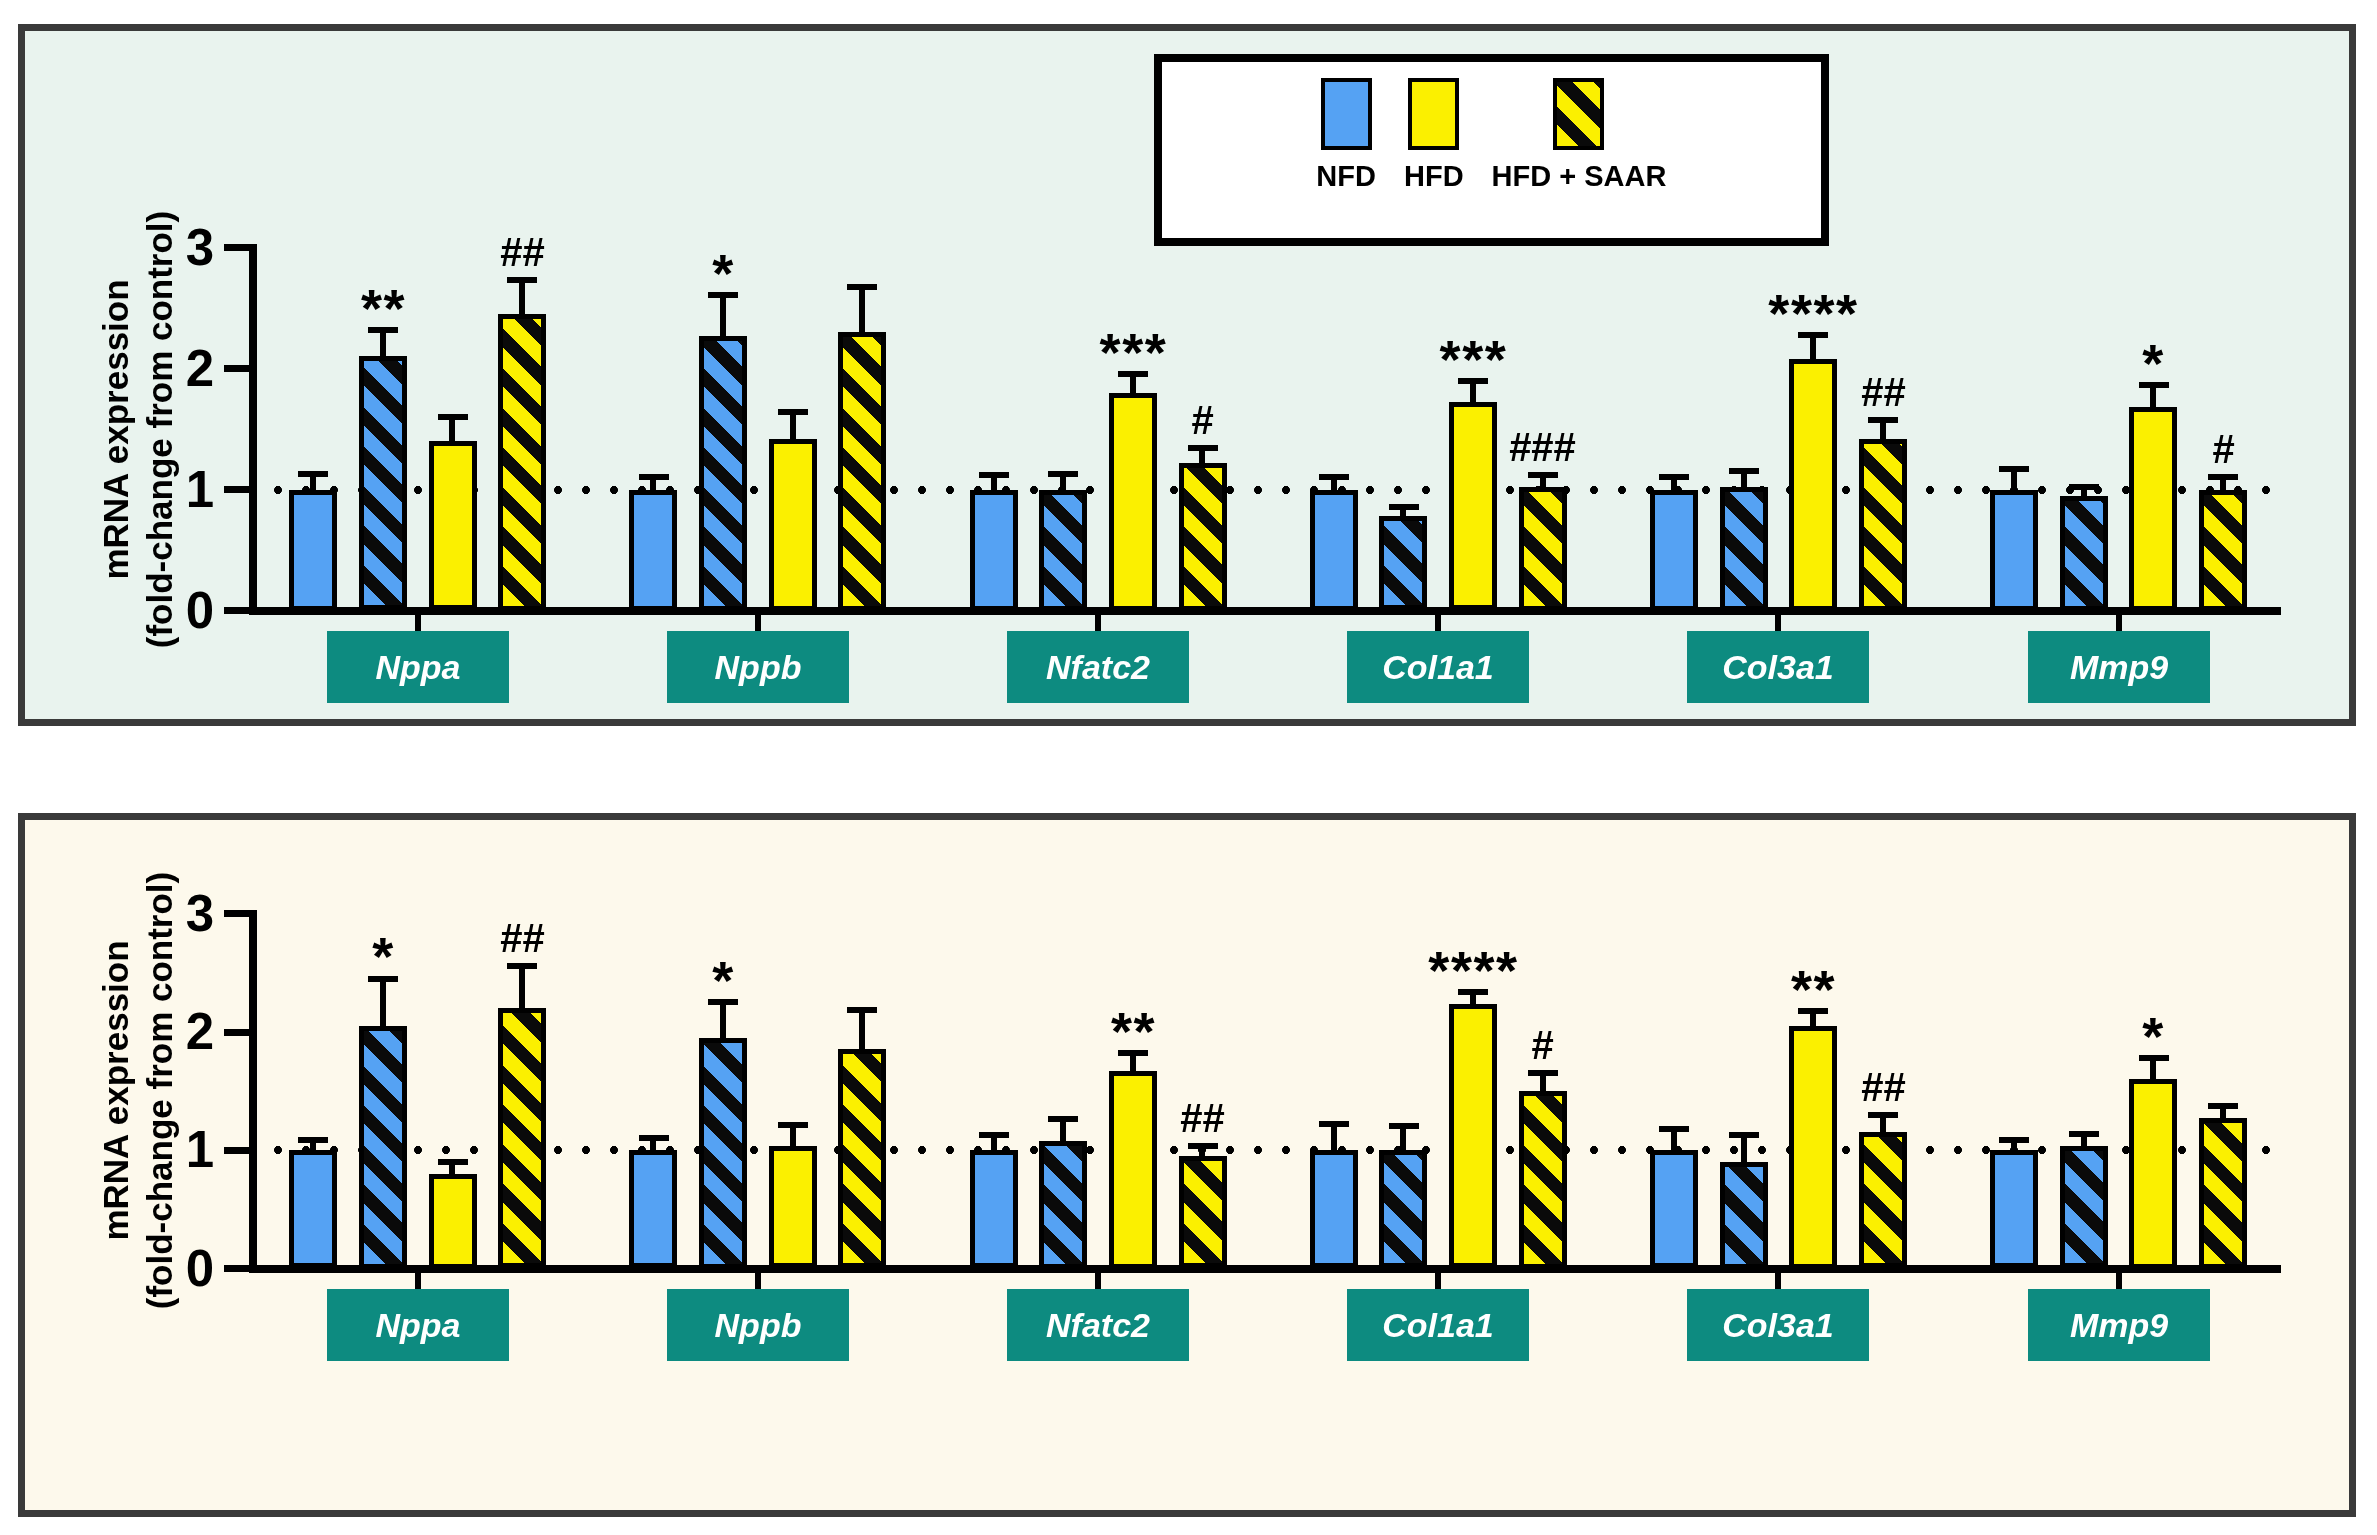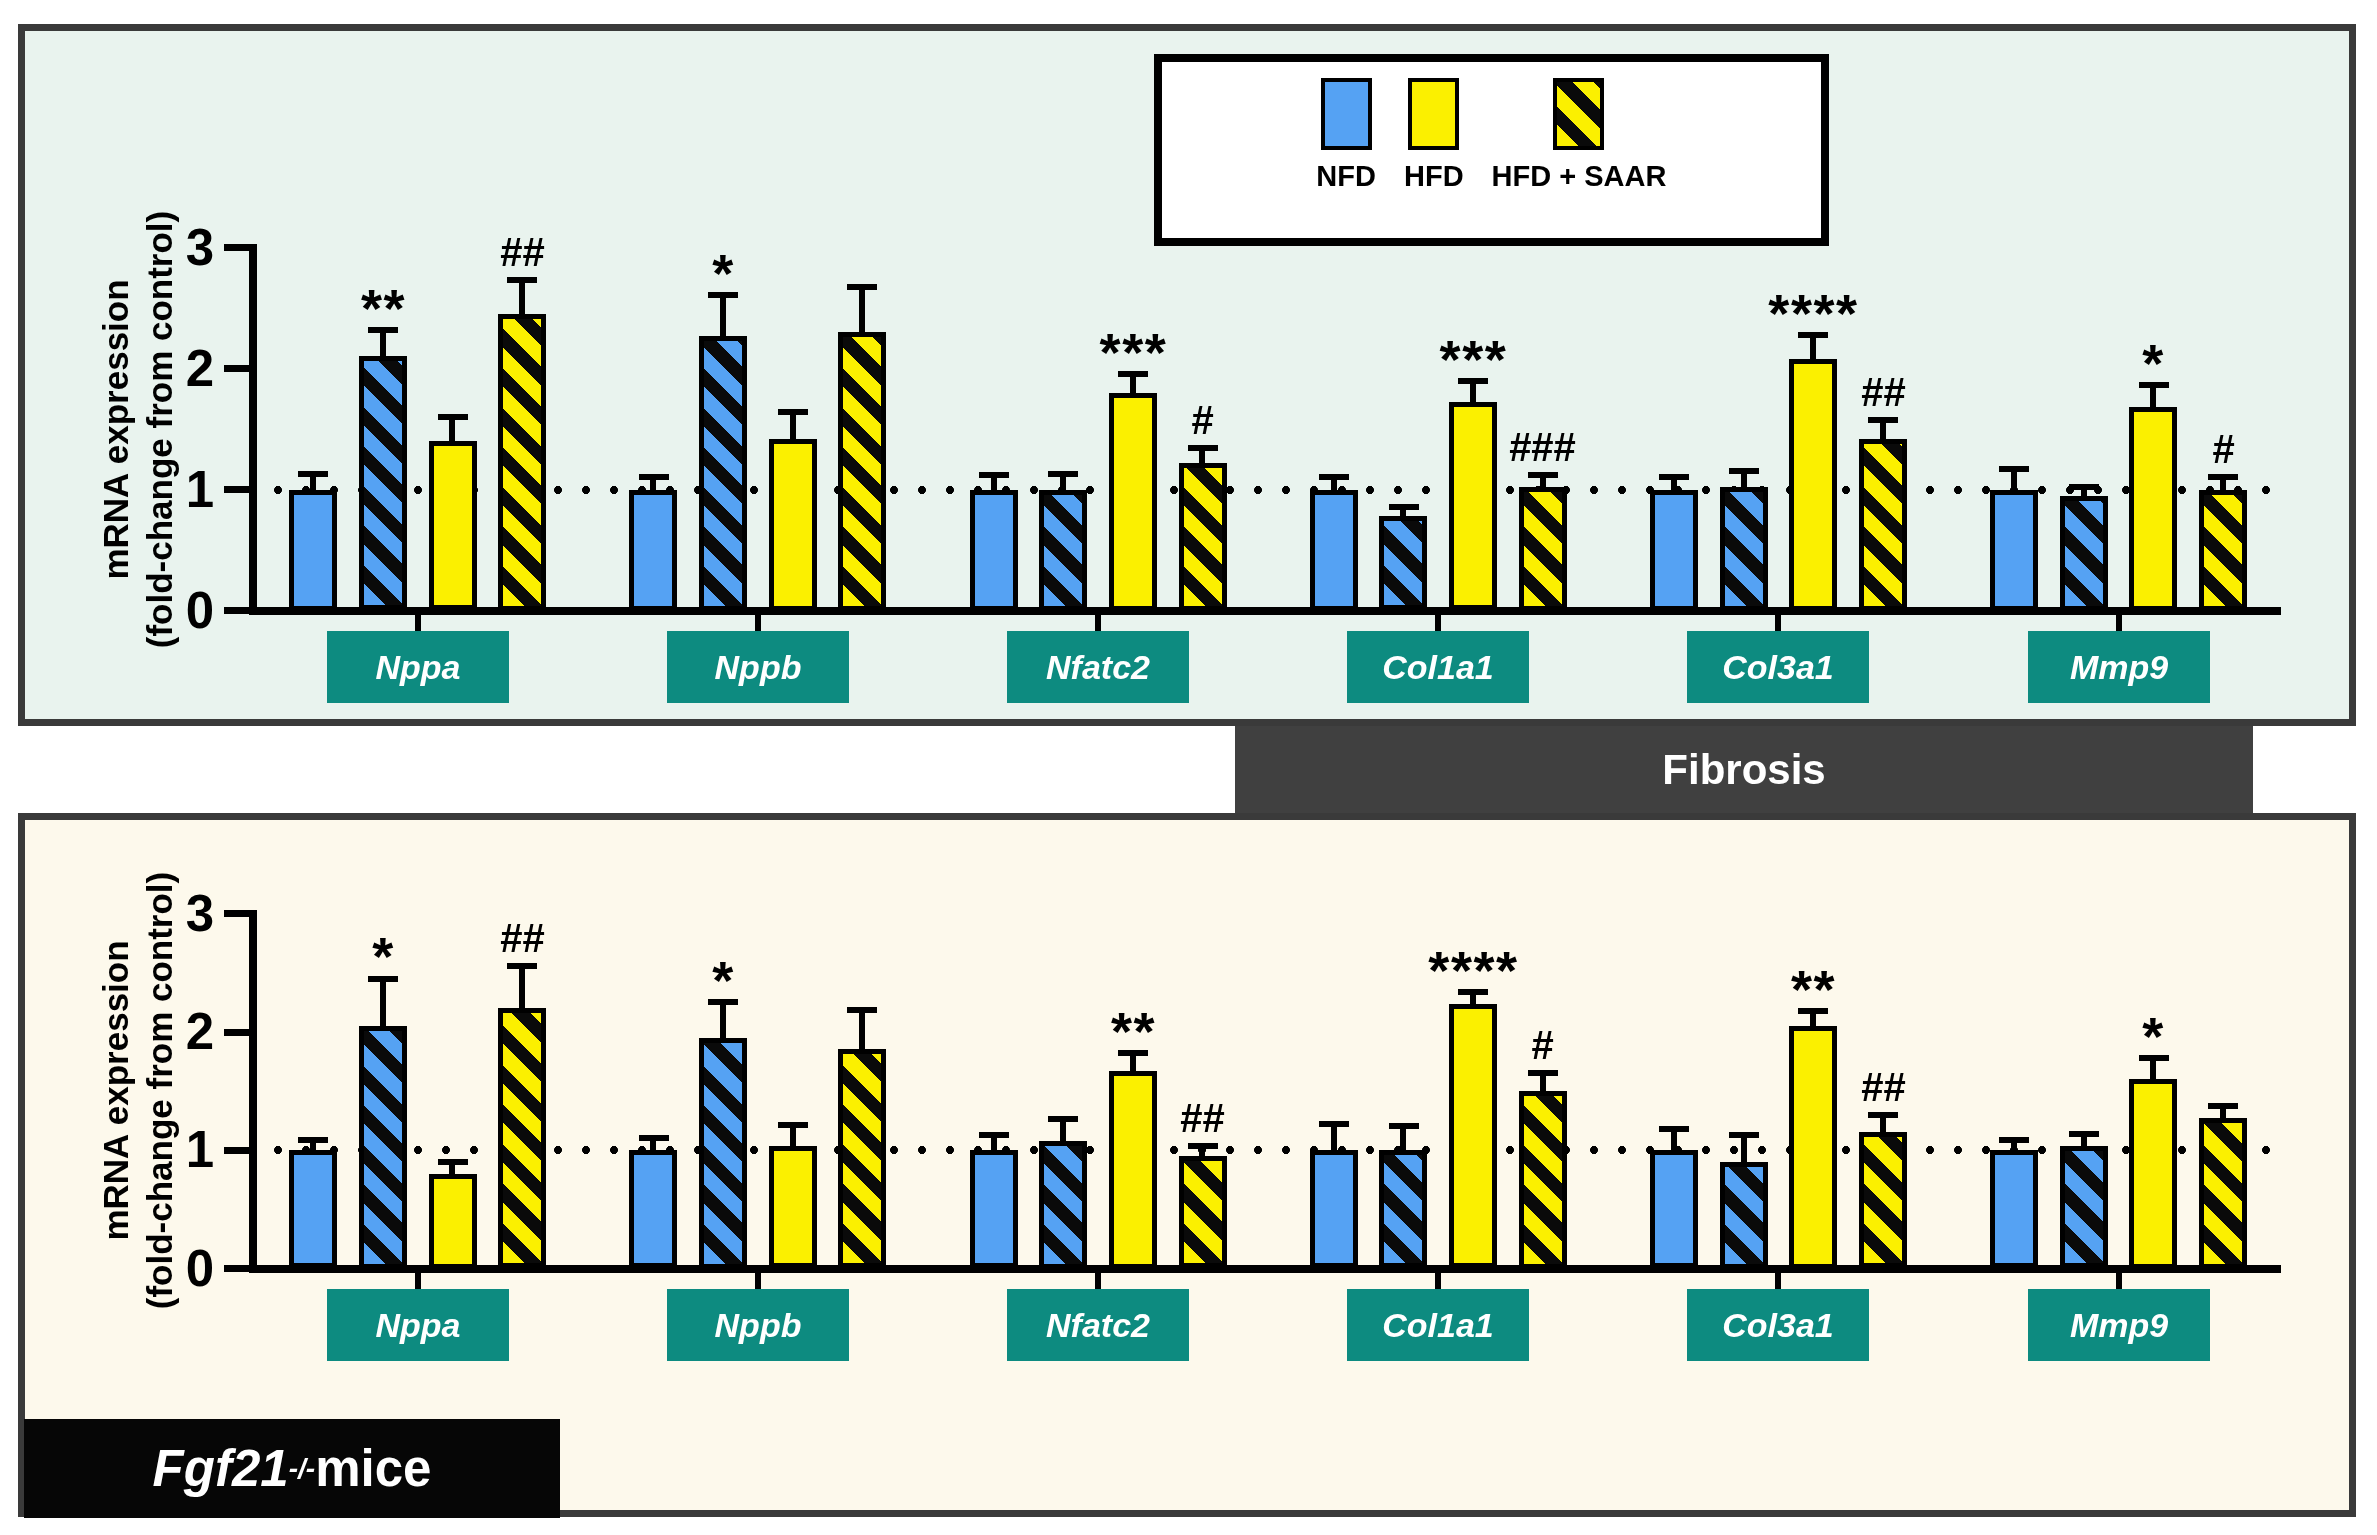--- a/index.html
+++ b/index.html
@@ -52,29 +52,21 @@
 </style>
 </head>
 <body>
 
 <div class="page">
 
   <div class="panel panel-top"></div>
 
   <div class="panel panel-bottom"></div>
 
-  <div class="band band-fibro">
-    <span>Fibrosis</span>
-  </div>
-
-  <div class="title-box title-bottom">
-    <span class="gene">Fgf21</span>
-      <sup>-/-</sup>
-      <span> mice</span>
-  </div>
+
 
   <div class="legend">
     <div class="legend-item">
       <div class="swatch p0"></div>
       <div class="legend-label">NFD</div>
     </div>
     <div class="legend-item">
       <div class="swatch p2"></div>
       <div class="legend-label">HFD</div>
     </div>

